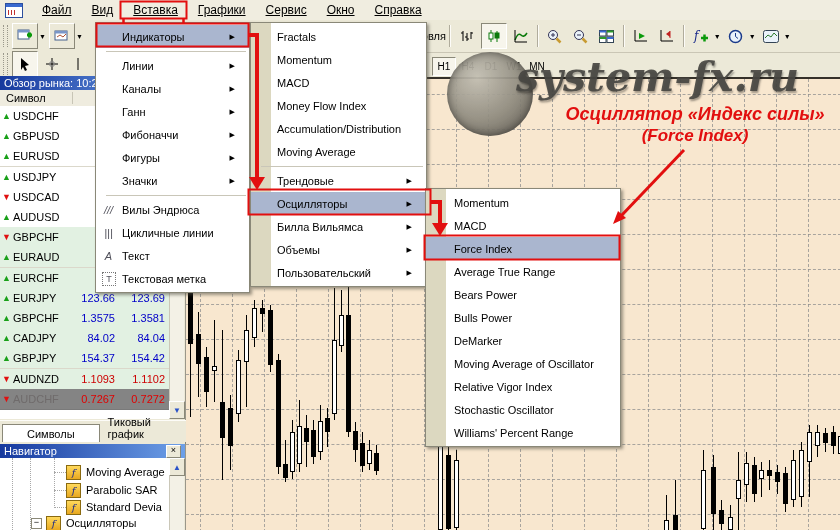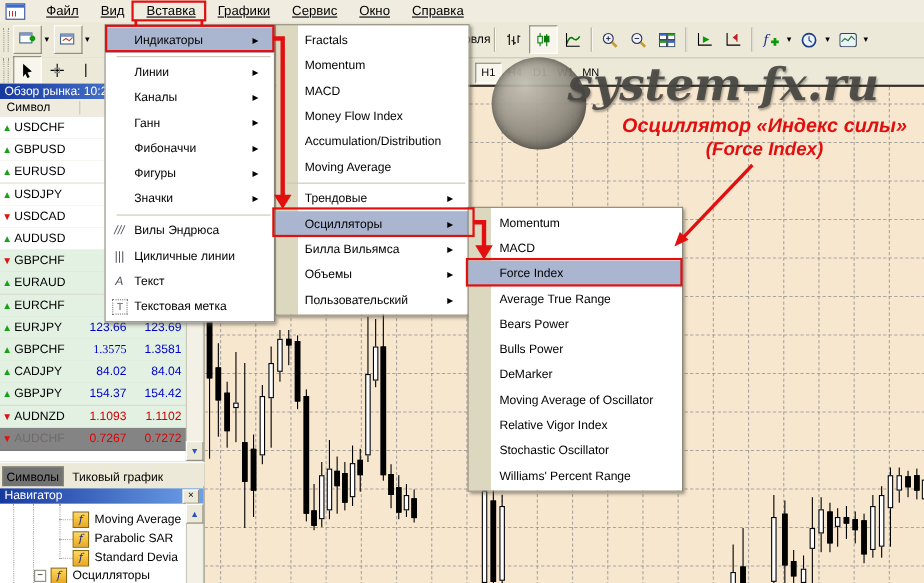--- a/index.html
+++ b/index.html
@@ -44,21 +44,21 @@
   .mw-arrow{width:13px;text-align:center;font-size:9px;}
   .mw-sym{width:55px;}
   .mw-row.selected .mw-sym{color:#6f6b6b;}
   .mw-bid,.mw-ask{width:47px;text-align:right;padding-right:3px;}
   .mw-scroll{position:absolute;right:1px;top:30px;width:14px;height:313px;background:#f3f1e6;border-left:1px solid #cac7b8;}
   .scrollbtn{position:absolute;left:-1px;width:14px;height:16px;background:#ece9d8;border:1px solid;
              border-color:#fff #8a8878 #8a8878 #fff;color:#2a52c8;font-size:8px;
              display:flex;align-items:center;justify-content:center;}
   .mw-tabs{position:absolute;left:0;bottom:0;width:184px;height:21px;background:#ece9d8;
            border-top:1px solid #fdfcf8;display:flex;align-items:flex-end;padding-left:2px;}
-  .tab-active{background:#737373;border:1px solid #8a8878;border-bottom:none;padding:3px 3px 2px;}
+  .tab-active{background:#ffffff;border:1px solid #8a8878;border-bottom:none;padding:3px 24px 2px;}
   .tab{padding:3px 8px 2px;}
   .nav-body{position:absolute;top:14px;left:0;width:170px;height:72px;background:#fff;overflow:hidden;}
   .nav-item{position:absolute;height:16px;display:flex;align-items:center;white-space:nowrap;}
   .ficon{width:13px;height:13px;background:linear-gradient(#ffd95c,#e8a820);border:1px solid #8a6a10;
          color:#1a2a8a;font-style:italic;font-family:"DejaVu Serif",serif;font-size:10px;
          display:flex;align-items:center;justify-content:center;margin-right:5px;flex:none;}
   .ebox{width:9px;height:9px;border:1px solid #8a8878;background:#fff;font-size:9px;line-height:7px;
         text-align:center;margin-right:4px;flex:none;}
   .vguide{position:absolute;width:1px;border-left:1px dotted #a8a8a8;}
   .hguide{position:absolute;height:1px;border-top:1px dotted #a8a8a8;}
@@ -447,21 +447,21 @@
         </div>
         <div class="mw-row tint" style="top: 181.8px;">
           <span class="mw-arrow" style="color: rgb(24, 160, 24);">▲</span>
           <span class="mw-sym">EURJPY</span>
           <span class="mw-bid" style="color: rgb(0, 0, 200);">123.66</span>
           <span class="mw-ask" style="color: rgb(0, 0, 200);">123.69</span>
         </div>
         <div class="mw-row tint" style="top: 202px;">
           <span class="mw-arrow" style="color: rgb(24, 160, 24);">▲</span>
           <span class="mw-sym">GBPCHF</span>
-          <span class="mw-bid" style="color: rgb(0, 0, 200); font-family: Liberation Serif, serif;">1.3575</span>
+          <span class="mw-bid" style="color: rgb(0, 0, 200);">1.3575</span>
           <span class="mw-ask" style="color: rgb(0, 0, 200);">1.3581</span>
         </div>
         <div class="mw-row tint" style="top: 222.2px;">
           <span class="mw-arrow" style="color: rgb(24, 160, 24);">▲</span>
           <span class="mw-sym">CADJPY</span>
           <span class="mw-bid" style="color: rgb(0, 0, 200);">84.02</span>
           <span class="mw-ask" style="color: rgb(0, 0, 200);">84.04</span>
         </div>
         <div class="mw-row tint" style="top: 242.4px;">
           <span class="mw-arrow" style="color: rgb(24, 160, 24);">▲</span>

